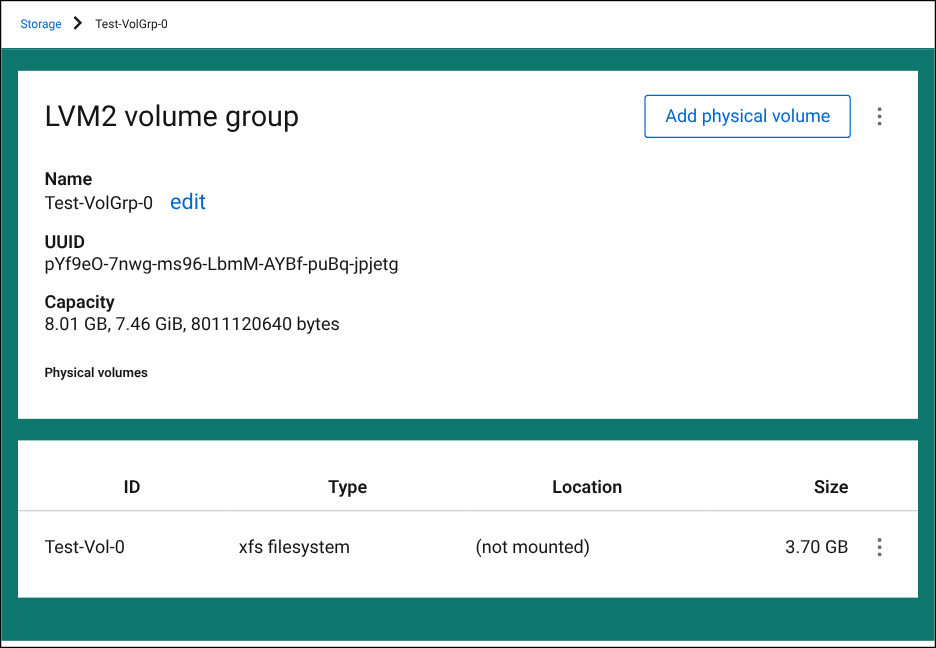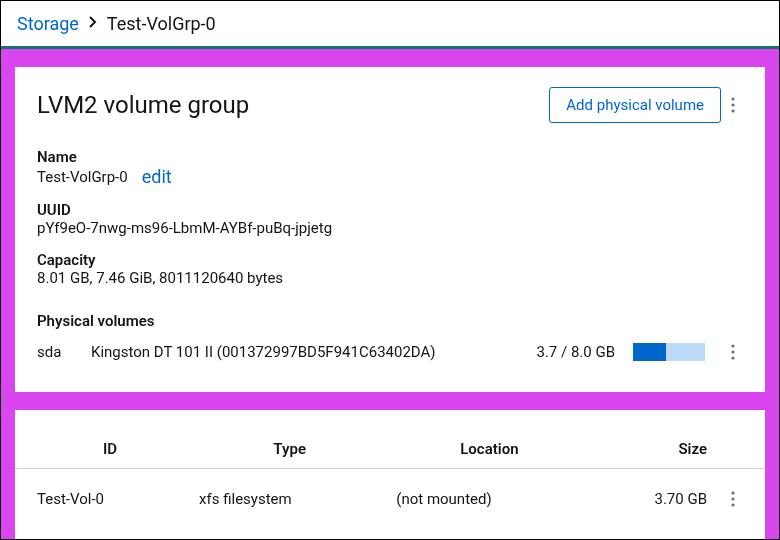--- a/index.html
+++ b/index.html
@@ -8,31 +8,31 @@
       font-size: 14px;
       color: #151515;
       background: #fff;
       width: 780px;
       height: 540px;
       border: 1px solid #000;
       overflow: hidden;
     }
     .breadcrumb {
       padding: 12px 16px;
-      border-bottom: 3px solid #0f766e;
+      border-bottom: 1px solid #0f766e;
       display: flex;
       align-items: center;
       gap: 10px;
-      font-size: 18px;
+      font-size: 10px;
     }
     .breadcrumb a { color: #0066cc; text-decoration: none; }
     .breadcrumb .sep { color: #151515; font-size: 12px; }
     .breadcrumb .current { color: #151515; }
     .page-body {
-      background: #d946ef;
+      background: #0f766e;
       padding: 18px 14px;
       height: calc(100% - 45px);
       overflow: auto;
     }
     .card {
       background: #fff;
       padding: 20px 22px 18px 22px;
       margin-bottom: 18px;
     }
     .card-header {
@@ -42,21 +42,21 @@
       margin-bottom: 18px;
     }
     .card-title {
       font-size: 24px;
       font-weight: 400;
       color: #151515;
     }
     .header-actions {
       display: flex;
       align-items: center;
-      gap: 2px;
+      gap: 14px;
     }
     .btn-secondary {
       background: #fff;
       color: #0066cc;
       border: 1px solid #0066cc;
       padding: 8px 16px;
       font-size: 15px;
       border-radius: 3px;
       cursor: pointer;
       font-family: inherit;
@@ -83,22 +83,23 @@
       color: #151515;
     }
     .kv-val { color: #151515; display: flex; align-items: center; gap: 14px; }
     .link-inline {
       color: #0066cc;
       cursor: pointer;
       font-size: 18px;
       font-weight: 400;
     }
     .section-heading {
-      font-size: 15px;
+      font-size: 11px;
       font-weight: 600;
+      margin-bottom: 14px;
     }
     .pv-row {
       display: flex;
       align-items: center;
       gap: 18px;
       margin: 0 -22px;
       padding: 8px 22px;
       font-size: 15px;
     }
     .pv-dev { width: 36px; }
@@ -174,35 +175,20 @@
         <div class="kv-val">pYf9eO-7nwg-ms96-LbmM-AYBf-puBq-jpjetg</div>
       </div>
       <div class="kv-row">
         <div class="kv-key">Capacity</div>
         <div class="kv-val">8.01 GB, 7.46 GiB, 8011120640 bytes</div>
       </div>
     </div>
 
     <div class="section-heading">Physical volumes</div>
 
-    <div class="pv-row">
-      <div class="pv-dev">sda</div>
-      <div class="pv-desc">Kingston DT 101 II (001372997BD5F941C63402DA)</div>
-      <div class="pv-size">3.7 / 8.0 GB</div>
-      <div class="usage-bar">
-        <div class="usage-fill" style="width:46%"></div>
-      </div>
-      <span class="kebab">
-        <svg width="4" height="16" viewBox="0 0 4 16">
-            <circle cx="2" cy="2" r="1.6" fill="#6a6e73"></circle>
-            <circle cx="2" cy="8" r="1.6" fill="#6a6e73"></circle>
-            <circle cx="2" cy="14" r="1.6" fill="#6a6e73"></circle>
-          </svg>
-      </span>
-    </div>
   </section>
 
   <section class="card">
 
     <table class="lv-table">
       <thead>
         <tr>
           <th>ID</th>
           <th>Type</th>
           <th>Location</th>

